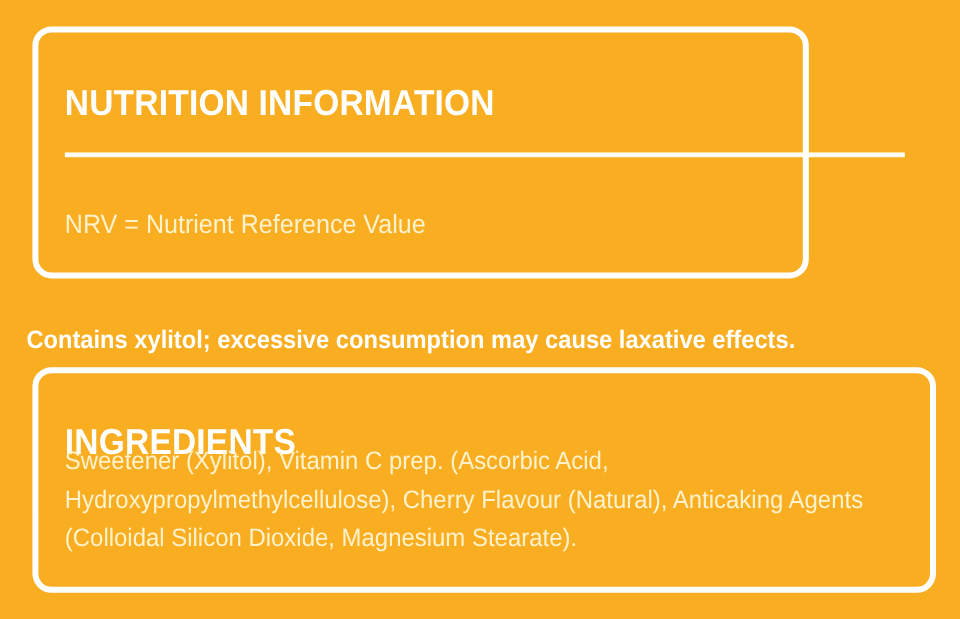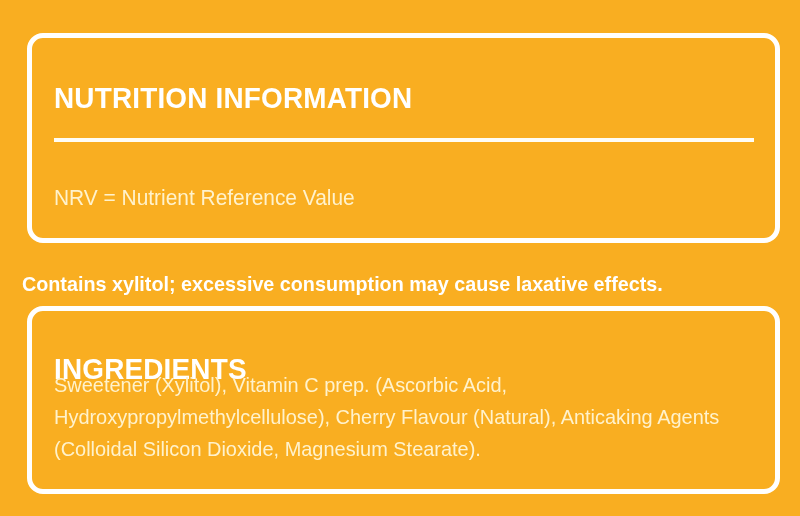--- a/index.html
+++ b/index.html
@@ -30,23 +30,22 @@
     position: absolute;
     box-sizing: border-box;
     border: 5px solid #FFFFFF;
     border-radius: 16px;
     background: transparent;
   }
 
   .panel-nutrition {
     left: 27px;
     top: 22px;
-    width: 753px;
+    width: 647px;
     height: 210px;
-    margin-top: 11px;
   }
 
   .panel-ingredients {
     left: 27px;
     top: 306px;
     width: 753px;
     height: 188px;
   }
 
   

